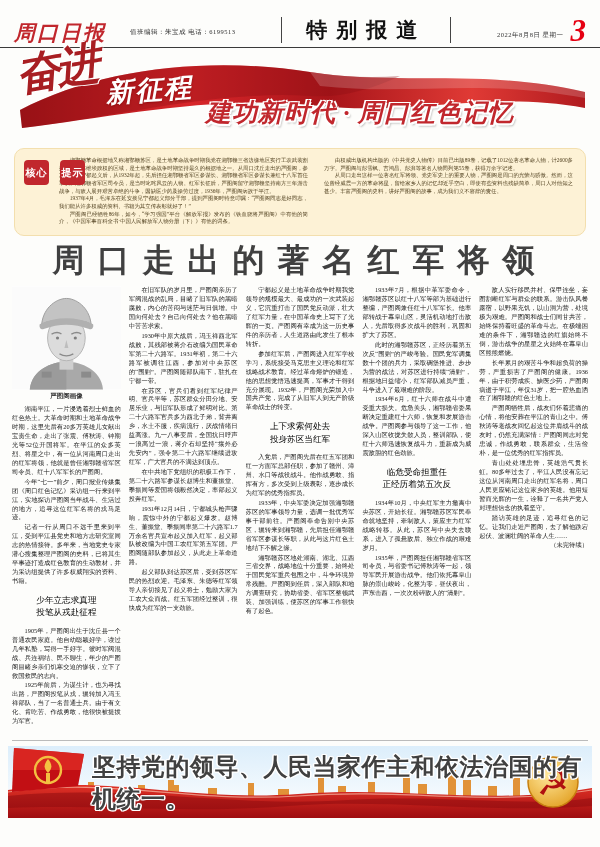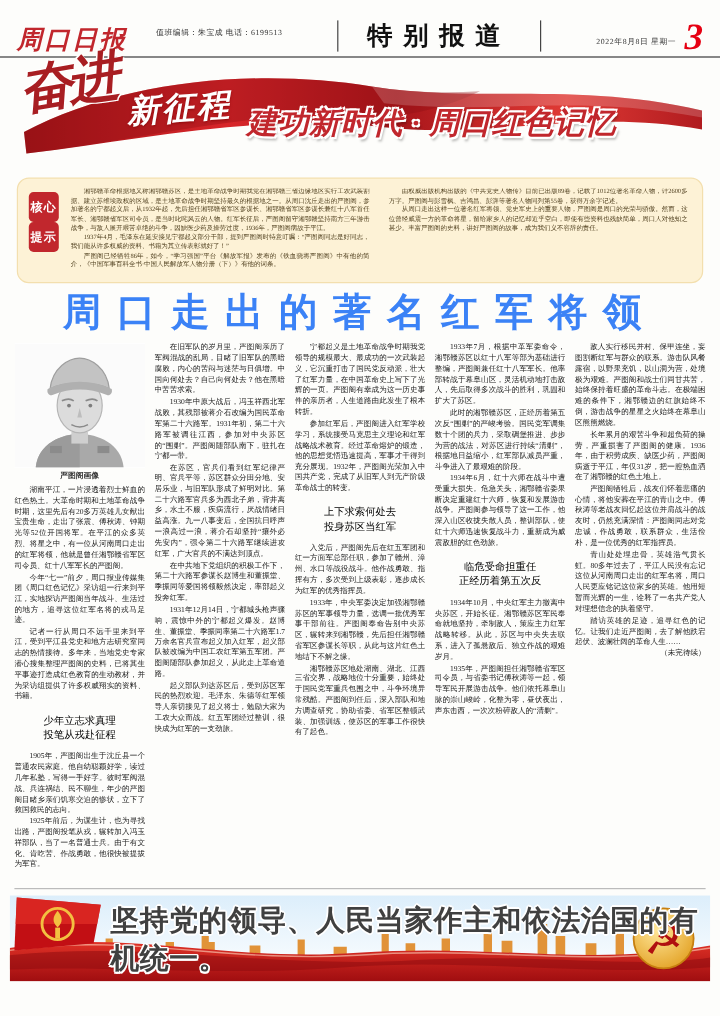--- a/index.html
+++ b/index.html
@@ -2,59 +2,59 @@
 <html><head>
 <meta charset="utf-8">
 <style>
   html,body{margin:0;padding:0;background:#e8e8e4;}
   .page{position:relative;width:600px;height:847px;margin:0 auto;background:#fdfdfb;
         font-family:"Liberation Serif", serif;color:#1a1a1a;overflow:hidden;}
 
   
   .header{display:flex;align-items:flex-end;justify-content:space-between;
           height:42px;padding:2px 14px 3px 14px;border-bottom:1.6px solid #3a3a3a;}
-  .hd-left{display:flex;align-items:flex-start;gap:24px;}
+  .hd-left{display:flex;align-items:center;gap:24px;}
   .logo{font-size:21px;font-weight:900;color:#c1272d;letter-spacing:2px;
         font-style:italic;line-height:1;}
   .hd-info{font-size:6.5px;color:#333;padding-bottom:2px;letter-spacing:.5px;}
   .hd-center{display:flex;align-items:center;gap:24px;}
   .vbar{width:1px;height:26px;background:#444;}
   .section-title{font-size:21px;font-weight:bold;letter-spacing:9px;color:#111;
                  font-family:"Liberation Serif",serif;}
   .hd-right{display:flex;align-items:flex-end;gap:7px;}
   .hd-date{font-size:6.5px;color:#333;padding-bottom:4px;letter-spacing:.5px;}
   .page-num{font-size:31px;line-height:.8;font-weight:900;font-style:italic;color:#e60012;}
 
   
   .banner{position:relative;height:92px;margin:2px 10px 0 10px;}
   .banner svg{position:absolute;inset:0;}
   .bn-word1{position:absolute;left:6px;top:0px;font-size:44px;font-weight:900;
             color:#a81e22;transform:rotate(-10deg);font-style:italic;line-height:.9;
             text-shadow:1px 1px 0 #fff,-1px -1px 0 #fff;letter-spacing:-4px;}
   .bn-word2{position:absolute;left:96px;top:22px;font-size:27px;font-weight:900;
             color:#fff;font-style:italic;transform:rotate(-4deg);letter-spacing:2px;
             text-shadow:0 1px 2px rgba(120,0,0,.6);}
-  .bn-word3{position:absolute;left:196px;top:36px;font-size:25px;font-weight:900;
+  .bn-word3{position:absolute;left:196px;top:46px;font-size:25px;font-weight:900;
             color:#c1272d;font-style:italic;letter-spacing:1px;
             text-shadow:1.5px 1.5px 0 #fff,-1.5px -1.5px 0 #fff,1.5px -1.5px 0 #fff,-1.5px 1.5px 0 #fff,2px 3px 2px rgba(0,0,0,.25);}
 
   
   .core{position:relative;margin:6px 14px 0 14px;height:88px;background:#fdf2d6;
         border:1px solid #f3dfae;border-radius:10px;padding:8px 12px 8px 44px;box-sizing:border-box;}
-  .core-label{position:absolute;left:9px;top:11px;display:flex;flex-direction:column;gap:0;}
+  .core-label{position:absolute;left:9px;top:11px;display:flex;gap:11px;}
   .core-label .sq{width:25px;height:25px;background:#c1272d;border-radius:4px;color:#fff;
         font-size:10px;font-weight:bold;display:flex;align-items:center;justify-content:center;
         letter-spacing:1px;}
   .core-cols{display:flex;gap:16px;height:100%;overflow:hidden;}
   .core-col{flex:1;font-size:5.4px;line-height:1.42;color:#4f3f1e;text-align:justify;overflow:hidden;}
   .core-col p{margin:0;text-indent:2em;}
 
   
   .headline-block{text-align:center;margin-top:7px;}
-  .headline{font-size:32px;font-weight:900;letter-spacing:13px;color:#3b82f6;line-height:1.1;}
+  .headline{font-size:32px;font-weight:900;letter-spacing:13px;color:#404040;line-height:1.1;}
   .subtitle{font-size:15px;font-weight:bold;color:#141414;margin-top:5px;letter-spacing:1px;}
   .byline{font-size:8px;color:#222;margin-top:5px;letter-spacing:2px;}
 
   
   .article{display:flex;gap:8px;margin:8px 12px 0 12px;height:448px;overflow:hidden;}
   .col{flex:1;overflow:hidden;}
   .bp{margin:0 0 1px 0;font-size:6.3px;line-height:1.42;text-align:justify;text-indent:2em;color:#191919;}
   .sub-head{margin:5px 2px;padding:3px 0;text-align:center;font-weight:normal;font-size:8.6px;
             line-height:1.45;color:#000;}
   .portrait{width:100%;}

